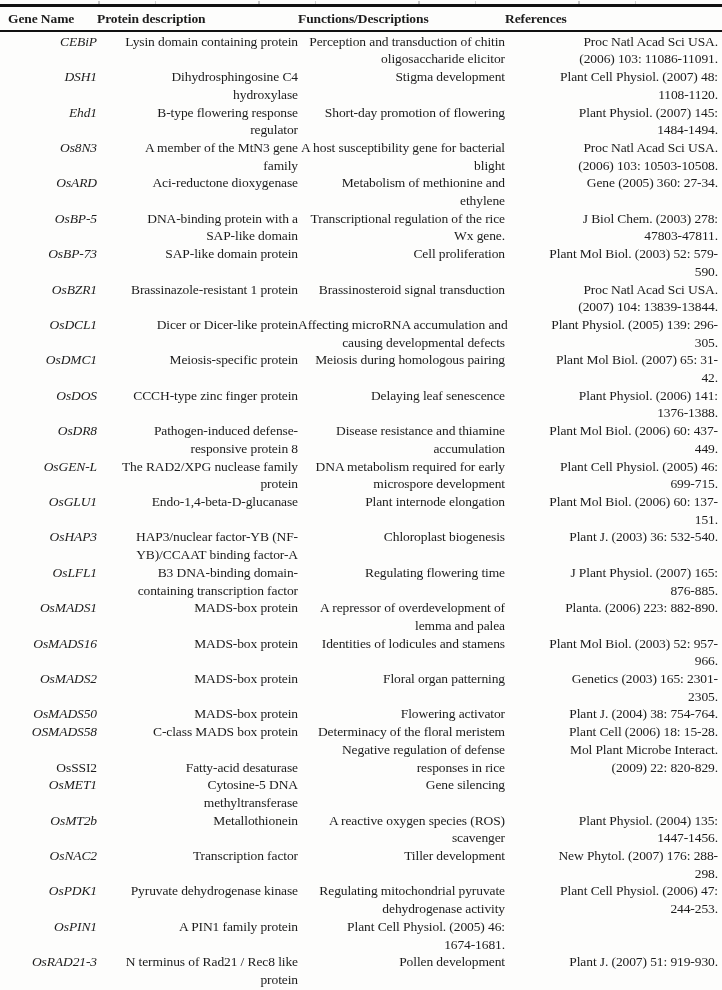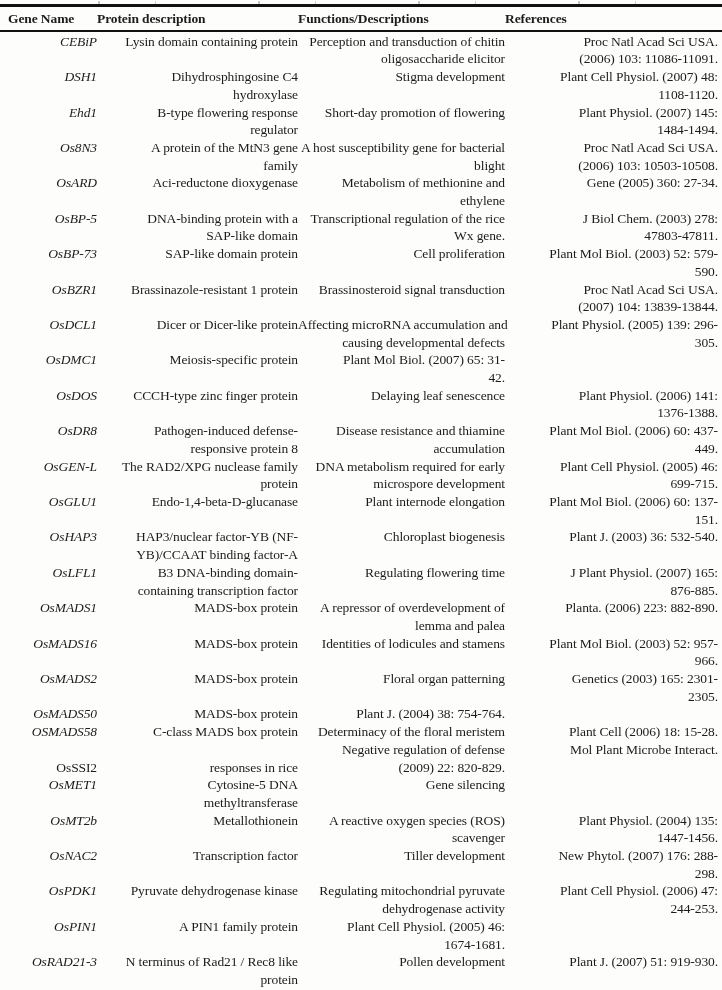--- a/index.html
+++ b/index.html
@@ -97,21 +97,21 @@
         <div class="trow">
           <div class="cell gene-cell">Ehd1</div>
           <div class="cell protein-cell">B-type flowering response
 regulator</div>
           <div class="cell functions-cell">Short-day promotion of flowering</div>
           <div class="cell references-cell">Plant Physiol. (2007) 145:
 1484-1494.</div>
         </div>
         <div class="trow">
           <div class="cell gene-cell">Os8N3</div>
-          <div class="cell protein-cell">A protein of the MtN3 gene
+          <div class="cell protein-cell">A member of the MtN3 gene
 family</div>
           <div class="cell functions-cell">A host susceptibility gene for bacterial
 blight</div>
           <div class="cell references-cell">Proc Natl Acad Sci USA.
 (2006) 103: 10503-10508.</div>
         </div>
         <div class="trow">
           <div class="cell gene-cell">OsARD</div>
           <div class="cell protein-cell">Aci-reductone dioxygenase</div>
           <div class="cell functions-cell">Metabolism of methionine and
@@ -145,20 +145,21 @@
           <div class="cell gene-cell">OsDCL1</div>
           <div class="cell protein-cell">Dicer or Dicer-like protein</div>
           <div class="cell functions-cell">Affecting microRNA accumulation and
 causing developmental defects</div>
           <div class="cell references-cell">Plant Physiol. (2005) 139: 296-
 305.</div>
         </div>
         <div class="trow">
           <div class="cell gene-cell">OsDMC1</div>
           <div class="cell protein-cell">Meiosis-specific protein</div>
+          <div class="cell functions-cell">Meiosis during homologous pairing</div>
           <div class="cell references-cell">Plant Mol Biol. (2007) 65: 31-
 42.</div>
         </div>
         <div class="trow">
           <div class="cell gene-cell">OsDOS</div>
           <div class="cell protein-cell">CCCH-type zinc finger protein</div>
           <div class="cell functions-cell">Delaying leaf senescence</div>
           <div class="cell references-cell">Plant Physiol. (2006) 141:
 1376-1388.</div>
         </div>
@@ -219,32 +220,34 @@
         <div class="trow">
           <div class="cell gene-cell">OsMADS2</div>
           <div class="cell protein-cell">MADS-box protein</div>
           <div class="cell functions-cell">Floral organ patterning</div>
           <div class="cell references-cell">Genetics (2003) 165: 2301-
 2305.</div>
         </div>
         <div class="trow">
           <div class="cell gene-cell">OsMADS50</div>
           <div class="cell protein-cell">MADS-box protein</div>
+          <div class="cell functions-cell">Flowering activator</div>
           <div class="cell references-cell">Plant J. (2004) 38: 754-764.</div>
         </div>
         <div class="trow">
           <div class="cell gene-cell">OSMADS58</div>
           <div class="cell protein-cell">C-class MADS box protein</div>
           <div class="cell functions-cell">Determinacy of the floral meristem
 Negative regulation of defense</div>
           <div class="cell references-cell">Plant Cell (2006) 18: 15-28.
 Mol Plant Microbe Interact.</div>
         </div>
         <div class="trow">
           <div class="cell gene-cell upright">OsSSI2</div>
+          <div class="cell protein-cell">Fatty-acid desaturase</div>
           <div class="cell functions-cell">responses in rice</div>
           <div class="cell references-cell">(2009) 22: 820-829.</div>
         </div>
         <div class="trow">
           <div class="cell gene-cell">OsMET1</div>
           <div class="cell protein-cell">Cytosine-5 DNA
 methyltransferase</div>
           <div class="cell functions-cell">Gene silencing</div>
         </div>
         <div class="trow">

